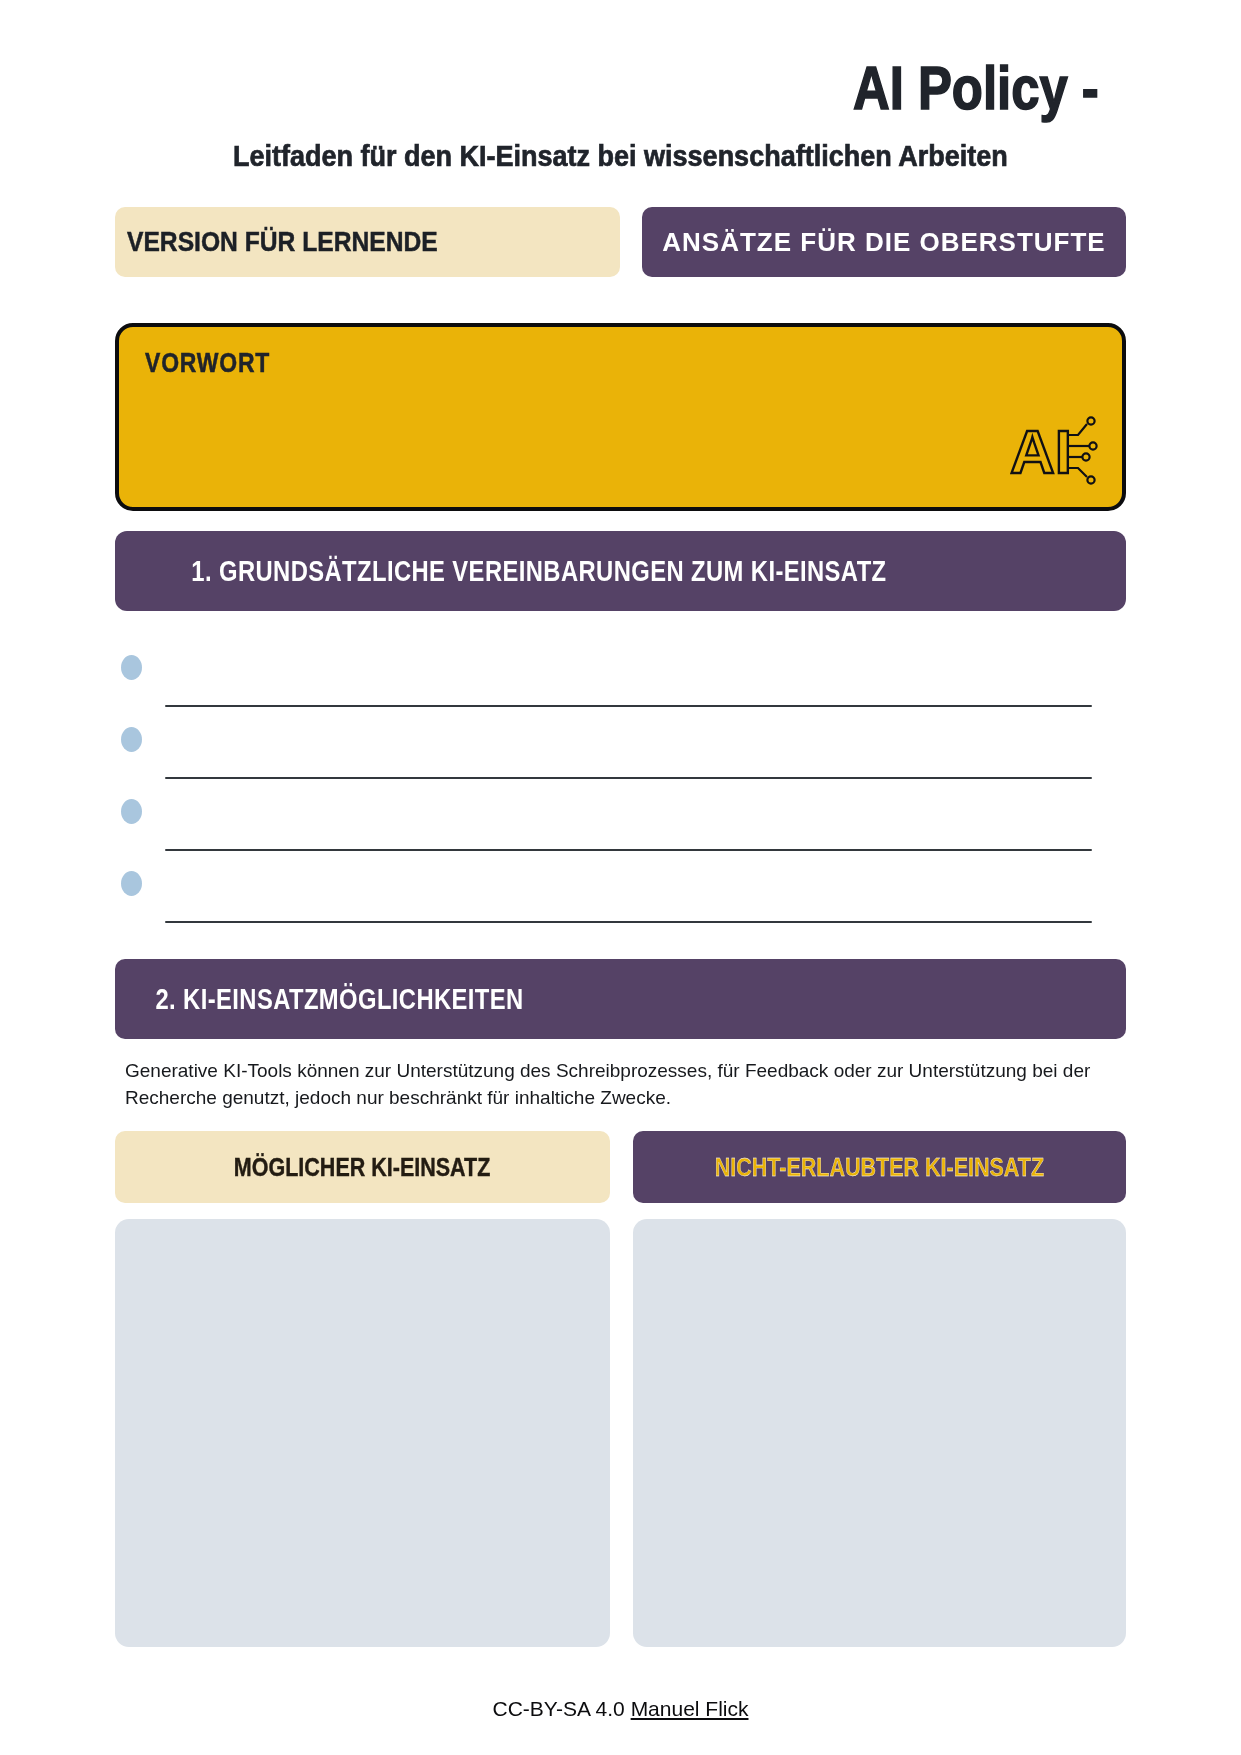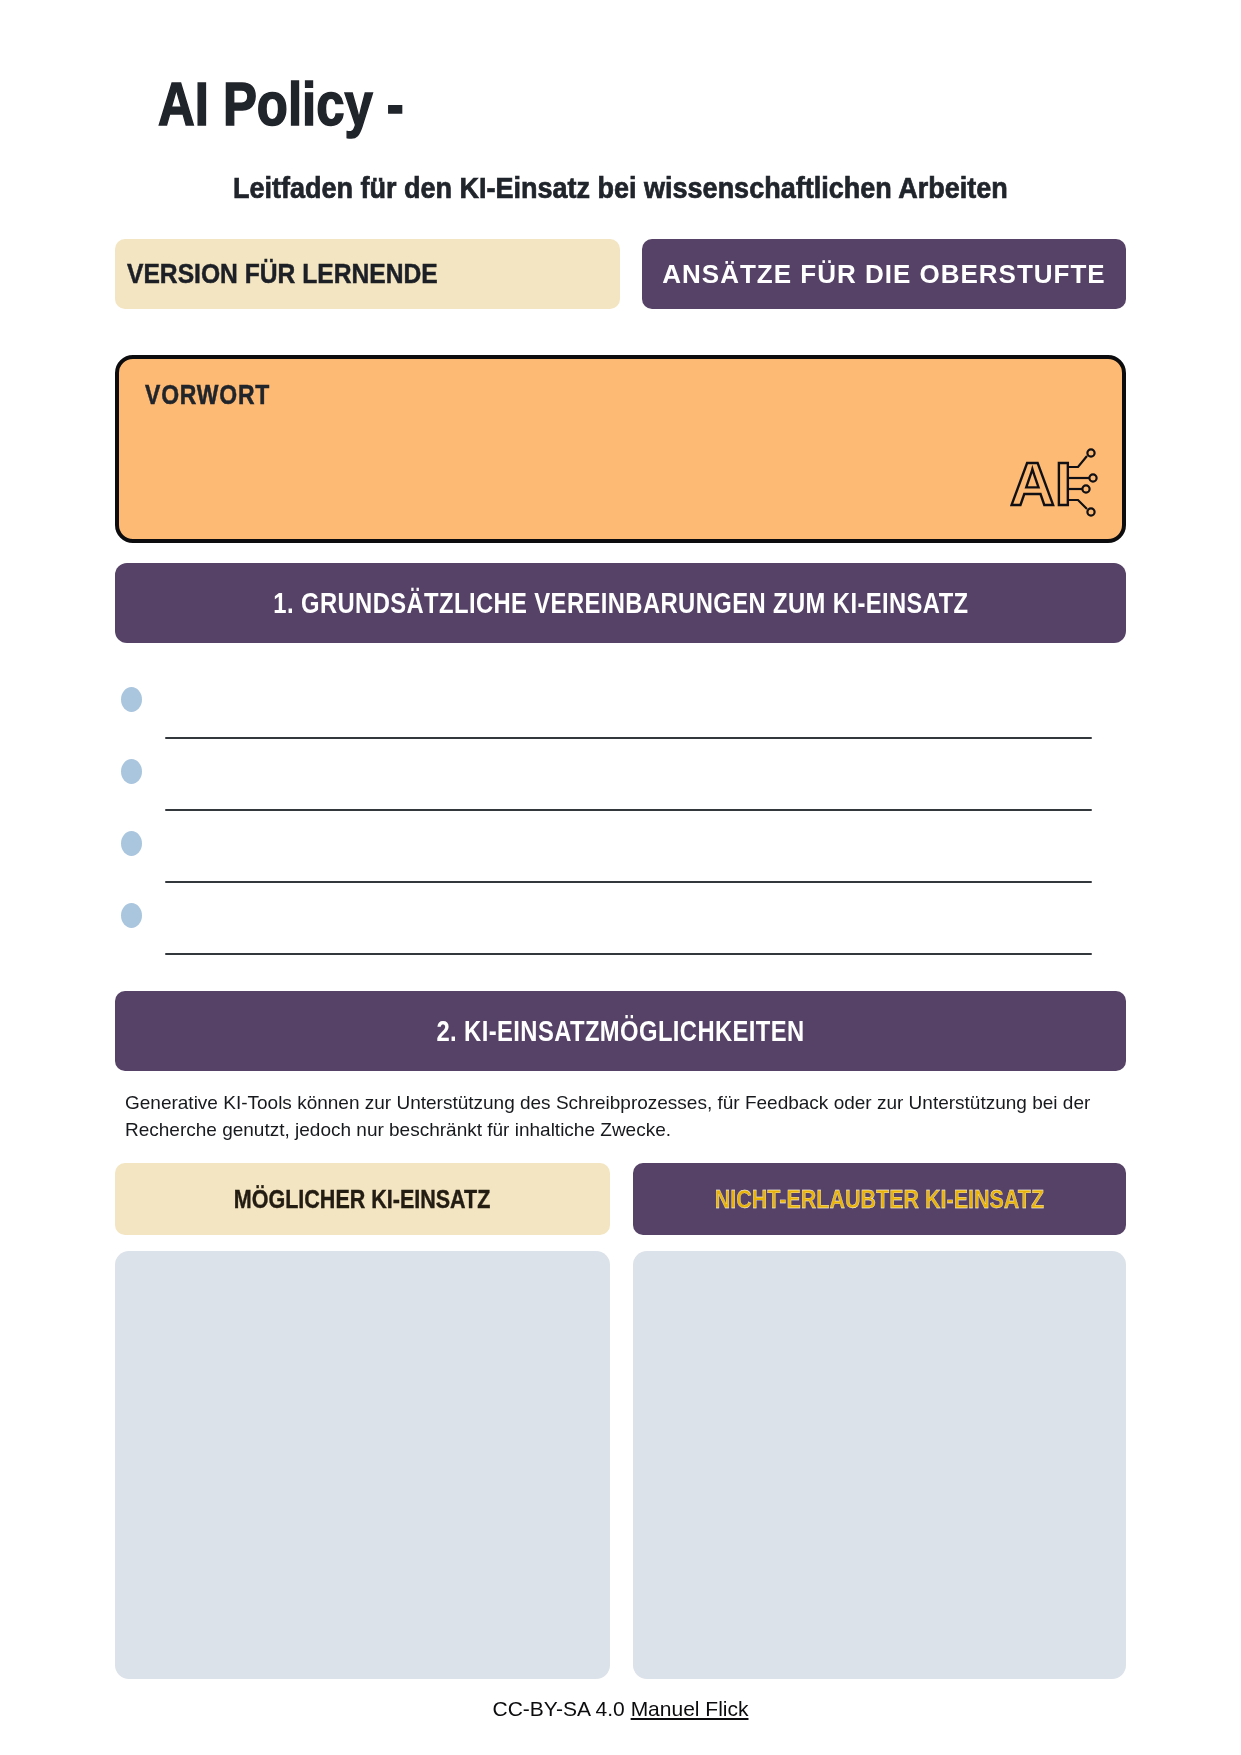--- a/index.html
+++ b/index.html
@@ -14,21 +14,21 @@
   html,body{margin:0;padding:0;background:#ffffff;}
   body{
     width:1241px;height:1755px;
     font-family:"Liberation Sans",sans-serif;
     color:var(--ink);
   }
   .page{position:relative;width:1241px;height:1755px;padding:0 115px;overflow:hidden;}
   .cond{display:inline-block;transform:scaleX(.82);transform-origin:center;white-space:nowrap;}
   .cond-left{transform-origin:left center;}
   .title{
-    margin:16px;padding-top:52px;text-align:left;
+    margin:0;padding-top:52px;text-align:right;
     font-size:62px;font-weight:bold;letter-spacing:0;
     -webkit-text-stroke:1.6px var(--ink);
   }
   .subtitle{
     margin:0;padding-top:16px;text-align:center;
     font-size:30px;font-weight:bold;
     -webkit-text-stroke:.7px var(--ink);
   }
   .badge-row{display:flex;gap:22px;margin-top:34px;}
   .badge{height:70px;border-radius:10px;display:flex;align-items:center;}
@@ -36,31 +36,31 @@
     flex:0 0 505px;background:var(--cream);padding-left:12px;
     font-size:28px;font-weight:bold;color:#1c2026;
     -webkit-text-stroke:.5px #1c2026;
   }
   .badge-purple{
     flex:1;background:var(--purple);justify-content:center;
     color:#ffffff;font-size:26px;font-weight:bold;letter-spacing:1px;
   }
   .vorwort-box{
     position:relative;margin-top:46px;height:188px;
-    border:4px solid #0c0c0e;border-radius:18px;background:#fdba74;
+    border:4px solid #0c0c0e;border-radius:18px;background:#eab308;
     padding:20px 26px;
   }
   .vorwort-heading{
     font-size:28px;font-weight:bold;letter-spacing:1px;
     -webkit-text-stroke:.5px var(--ink);
   }
   .ai-icon{position:absolute;right:22px;bottom:22px;}
   .section-banner{
     height:80px;background:var(--purple);border-radius:12px;
-    display:flex;align-items:center;justify-content:center;
+    display:flex;align-items:center;justify-content:flex-start;
     color:#ffffff;font-size:29px;font-weight:bold;letter-spacing:.5px;
   }
   .banner-1{margin-top:20px;}
   .banner-2{margin-top:16px;border-radius:10px;}
   .bullet-list{margin-top:44px;}
   .bullet-row{position:relative;height:72px;}
   .bullet-dot{
     position:absolute;left:6px;top:0;
     width:21px;height:25px;border-radius:50%;
     background:var(--bullet-blue);

